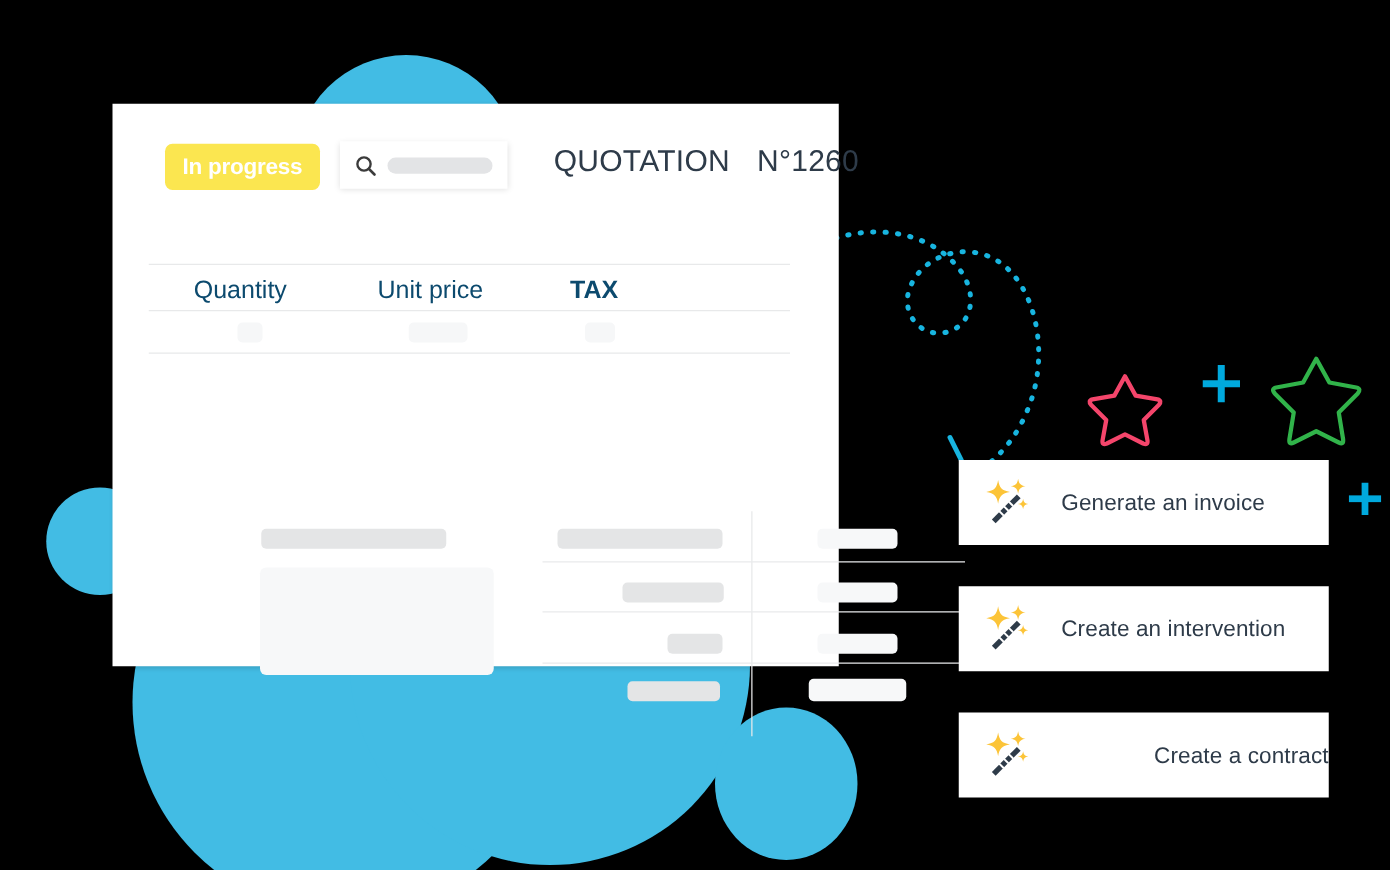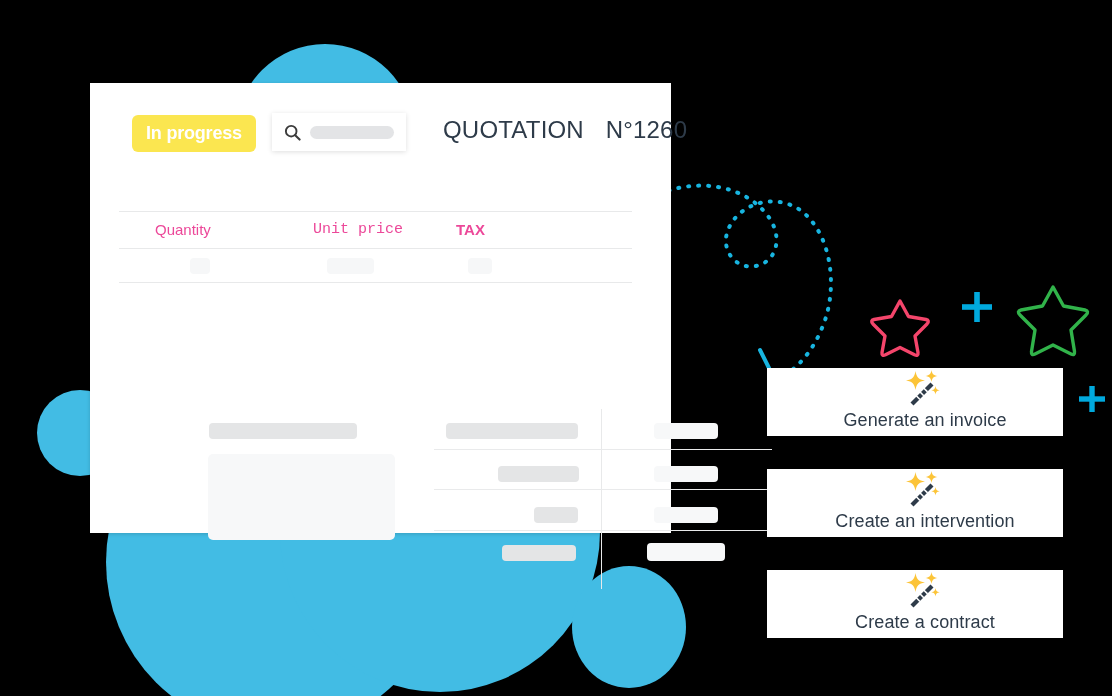--- a/index.html
+++ b/index.html
@@ -122,26 +122,26 @@
     left: 29px;
     top: 128px;
     width: 513px;
     height: 36px;
     border-top: 1px solid #e8e9ea;
     border-bottom: 1px solid #e8e9ea;
   }
   .col-head {
     position: absolute;
     top: 9px;
-    font-size: 15px;
-    color: #ec4899;
+    font-size: 20px;
+    color: #0c4a6e;
     white-space: nowrap;
   }
   .col-head.c0 { left: 36px; }
-  .col-head.c1 { left: 194px; font-family: Liberation Mono, monospace; }
+  .col-head.c1 { left: 183px; }
   .col-head.c2 { left: 337px; font-weight: bold; }
 
   #col-value-row {
     position: absolute;
     left: 29px;
     top: 165px;
     width: 513px;
     height: 34px;
     border-bottom: 1px solid #e8e9ea;
   }
@@ -222,23 +222,22 @@
   .action-card {
     position: relative;
     width: 296px;
     height: 68px;
     margin-bottom: 33px;
     background: #ffffff;
     box-shadow: 0 1px 4px rgba(0,0,0,0.22);
     display: flex;
     align-items: center;
     box-sizing: border-box;
-    flex-direction: column;
-  }
-  .action-card:last-child { margin-bottom: 0; }
+  }
+  .action-card:last-child { margin-bottom: 0; justify-content: space-between; }
   .wand-icon {
     flex: 0 0 auto;
     margin-left: 20px;
     width: 42px;
     height: 42px;
     display: block;
   }
   .action-label {
     margin-left: 20px;
     font-size: 18px;

